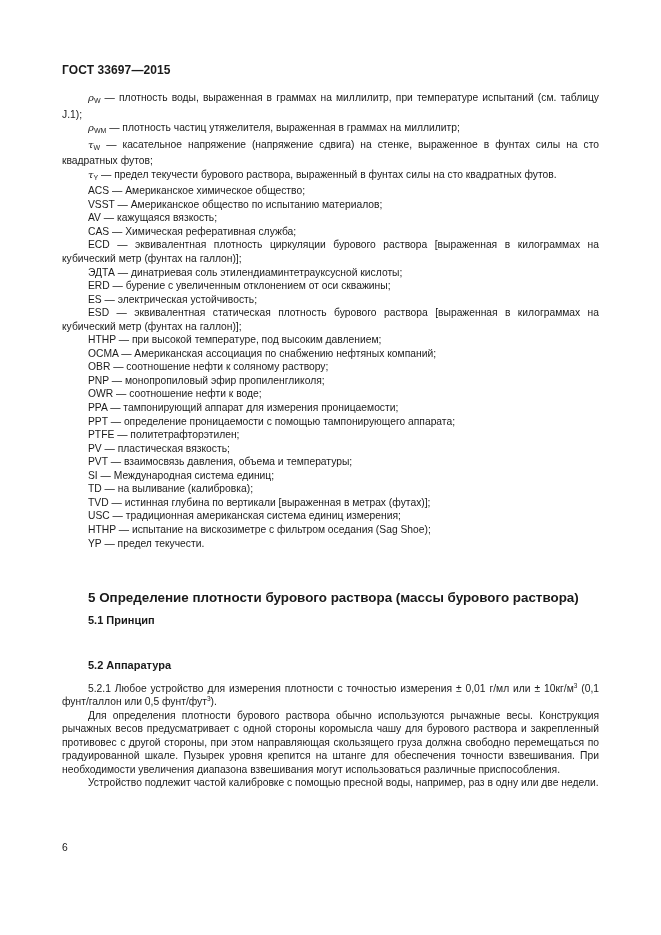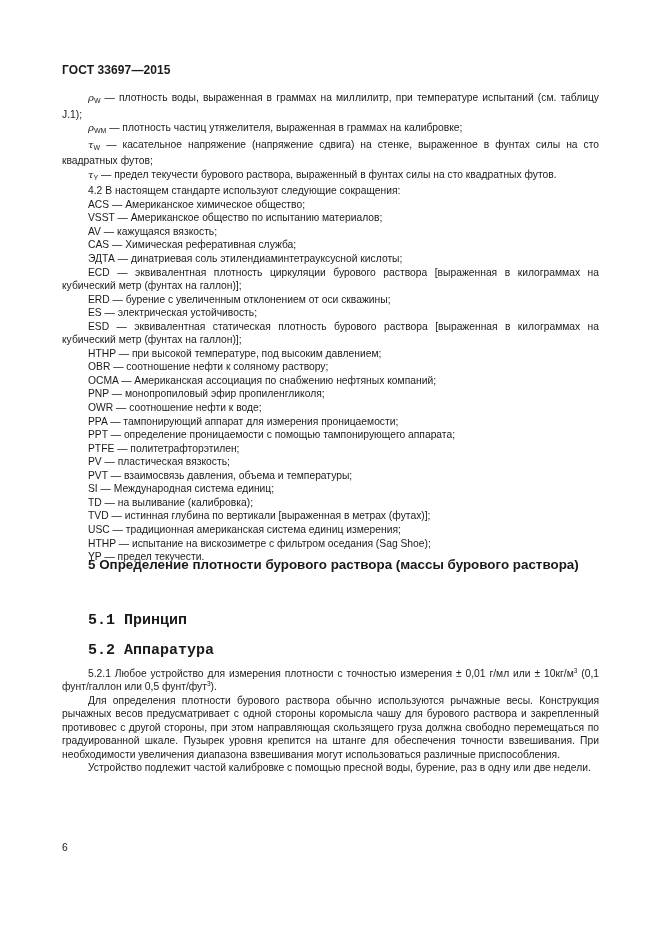--- a/index.html
+++ b/index.html
@@ -6,55 +6,54 @@
     body { width: 661px; height: 935px; position: relative; overflow: hidden;
            font-family: "Liberation Sans", sans-serif; color: #1a1a1a; }
     .page { position: absolute; left: 0; top: 0; width: 661px; height: 715px; background: #fff; }
     .header { position: absolute; left: 62px; top: 63px; font-weight: bold; font-size: 12px; letter-spacing: 0.1px; }
     .body { position: absolute; left: 62px; top: 91px; width: 537px; font-size: 10.3px; line-height: 13.55px; }
     .p { margin: 0; text-align: justify; }
     .ind { text-indent: 26px; }
     .sym { font-style: italic; font-family: "DejaVu Serif", serif; font-size: 10px; }
     .sub { font-size: 7px; vertical-align: -2px; font-style: normal; font-family: "Liberation Sans", sans-serif; }
     sup { font-size: 6.5px; vertical-align: 4px; line-height: 0; }
-    .h1 { position: absolute; left: 88px; top: 557px; font-weight: bold; font-size: 13.4px; white-space: nowrap; }
-    .h2 { font-weight: bold; font-size: 15px; margin: 0; text-indent: 26px; font-family: Liberation Mono, monospace; }
+    .h1 { position: absolute; left: 88px; top: 590px; font-weight: bold; font-size: 13.4px; white-space: nowrap; }
+    .h2 { font-weight: bold; font-size: 11px; margin: 0; text-indent: 26px; }
     .sec51 { position: absolute; left: 62px; top: 614px; width: 537px; font-size: 10.3px; line-height: 13.55px; }
-    .sec52 { position: absolute; left: 62px; top: 644px; width: 537px; font-size: 10.3px; line-height: 13.55px; }
+    .sec52 { position: absolute; left: 62px; top: 659px; width: 537px; font-size: 10.3px; line-height: 13.55px; }
     .gap { height: 9px; }
     .pagenum { position: absolute; left: 62px; top: 842px; font-size: 10.3px; }
     .dash { white-space: pre; }
   </style>
 </head>
 <body>
 
 <div class="page">
 
   <div class="header">ГОСТ 33697—2015</div>
 
   <div class="body">
     <p class="p ind"><span class="sym">ρ</span><span class="sub">W</span><span> — плотность воды, выраженная в граммах на миллилитр, при температуре испытаний (см. таблицу J.1);</span></p>
-    <p class="p ind"><span class="sym">ρ</span><span class="sub">WM</span><span> — плотность частиц утяжелителя, выраженная в граммах на калибровке;</span></p>
+    <p class="p ind"><span class="sym">ρ</span><span class="sub">WM</span><span> — плотность частиц утяжелителя, выраженная в граммах на миллилитр;</span></p>
     <p class="p ind"><span class="sym">τ</span><span class="sub">W</span><span> — касательное напряжение (напряжение сдвига) на стенке, выраженное в фунтах силы на сто квадратных футов;</span></p>
     <p class="p ind"><span class="sym">τ</span><span class="sub">Y</span><span> — предел текучести бурового раствора, выраженный в фунтах силы на сто квадратных футов.</span></p>
 
-    <p class="p ind">4.2 В настоящем стандарте используют следующие сокращения:</p>
     <div id="abbr-list">
         <p class="p ind"><span>ACS</span><span class="dash"> — </span><span>Американское химическое общество;</span></p>
         <p class="p ind"><span>VSST</span><span class="dash"> — </span><span>Американское общество по испытанию материалов;</span></p>
         <p class="p ind"><span>AV</span><span class="dash"> — </span><span>кажущаяся вязкость;</span></p>
         <p class="p ind"><span>CAS</span><span class="dash"> — </span><span>Химическая реферативная служба;</span></p>
+        <p class="p ind"><span>ECD</span><span class="dash"> — </span><span>эквивалентная плотность циркуляции бурового раствора [выраженная в килограммах на кубический метр (фунтах на галлон)];</span></p>
         <p class="p ind"><span>ЭДТА</span><span class="dash"> — </span><span>динатриевая соль этилендиаминтетрауксусной кислоты;</span></p>
-        <p class="p ind"><span>ECD</span><span class="dash"> — </span><span>эквивалентная плотность циркуляции бурового раствора [выраженная в килограммах на кубический метр (фунтах на галлон)];</span></p>
         <p class="p ind"><span>ERD</span><span class="dash"> — </span><span>бурение с увеличенным отклонением от оси скважины;</span></p>
         <p class="p ind"><span>ES</span><span class="dash"> — </span><span>электрическая устойчивость;</span></p>
         <p class="p ind"><span>ESD</span><span class="dash"> — </span><span>эквивалентная статическая плотность бурового раствора [выраженная в килограммах на кубический метр (фунтах на галлон)];</span></p>
         <p class="p ind"><span>HTHP</span><span class="dash"> — </span><span>при высокой температуре, под высоким давлением;</span></p>
+        <p class="p ind"><span>OCMA</span><span class="dash"> — </span><span>Американская ассоциация по снабжению нефтяных компаний;</span></p>
         <p class="p ind"><span>OBR</span><span class="dash"> — </span><span>соотношение нефти к соляному раствору;</span></p>
-        <p class="p ind"><span>OCMA</span><span class="dash"> — </span><span>Американская ассоциация по снабжению нефтяных компаний;</span></p>
         <p class="p ind"><span>PNP</span><span class="dash"> — </span><span>монопропиловый эфир пропиленгликоля;</span></p>
         <p class="p ind"><span>OWR</span><span class="dash"> — </span><span>соотношение нефти к воде;</span></p>
         <p class="p ind"><span>PPA</span><span class="dash"> — </span><span>тампонирующий аппарат для измерения проницаемости;</span></p>
         <p class="p ind"><span>PPT</span><span class="dash"> — </span><span>определение проницаемости с помощью тампонирующего аппарата;</span></p>
         <p class="p ind"><span>PTFE</span><span class="dash"> — </span><span>политетрафторэтилен;</span></p>
         <p class="p ind"><span>PV</span><span class="dash"> — </span><span>пластическая вязкость;</span></p>
         <p class="p ind"><span>PVT</span><span class="dash"> — </span><span>взаимосвязь давления, объема и температуры;</span></p>
         <p class="p ind"><span>SI</span><span class="dash"> — </span><span>Международная система единиц;</span></p>
         <p class="p ind"><span>TD</span><span class="dash"> — </span><span>на выливание (калибровка);</span></p>
         <p class="p ind"><span>TVD</span><span class="dash"> — </span><span>истинная глубина по вертикали [выраженная в метрах (футах)];</span></p>
@@ -69,17 +68,17 @@
   <div class="sec51">
     <p class="h2">5.1 Принцип</p>
     <div class="gap"></div>
   </div>
 
   <div class="sec52">
     <p class="h2">5.2 Аппаратура</p>
     <div class="gap"></div>
     <p class="p ind"><span>5.2.1 Любое устройство для измерения плотности с точностью измерения ± 0,01 г/мл или ± 10кг/м</span><sup>3</sup><span> (0,1 фунт/галлон или 0,5 фунт/фут</span><sup>3</sup><span>).</span></p>
     <p class="p ind">Для определения плотности бурового раствора обычно используются рычажные весы. Конструкция рычажных весов предусматривает с одной стороны коромысла чашу для бурового раствора и закрепленный противовес с другой стороны, при этом направляющая скользящего груза должна свободно перемещаться по градуированной шкале. Пузырек уровня крепится на штанге для обеспечения точности взвешивания. При необходимости увеличения диапазона взвешивания могут использоваться различные приспособления.</p>
-    <p class="p ind">Устройство подлежит частой калибровке с помощью пресной воды, бурение, раз в одну или две недели.</p>
+    <p class="p ind">Устройство подлежит частой калибровке с помощью пресной воды, например, раз в одну или две недели.</p>
   </div>
 
   <div class="pagenum">6</div>
 </div>
 
 </body></html>

